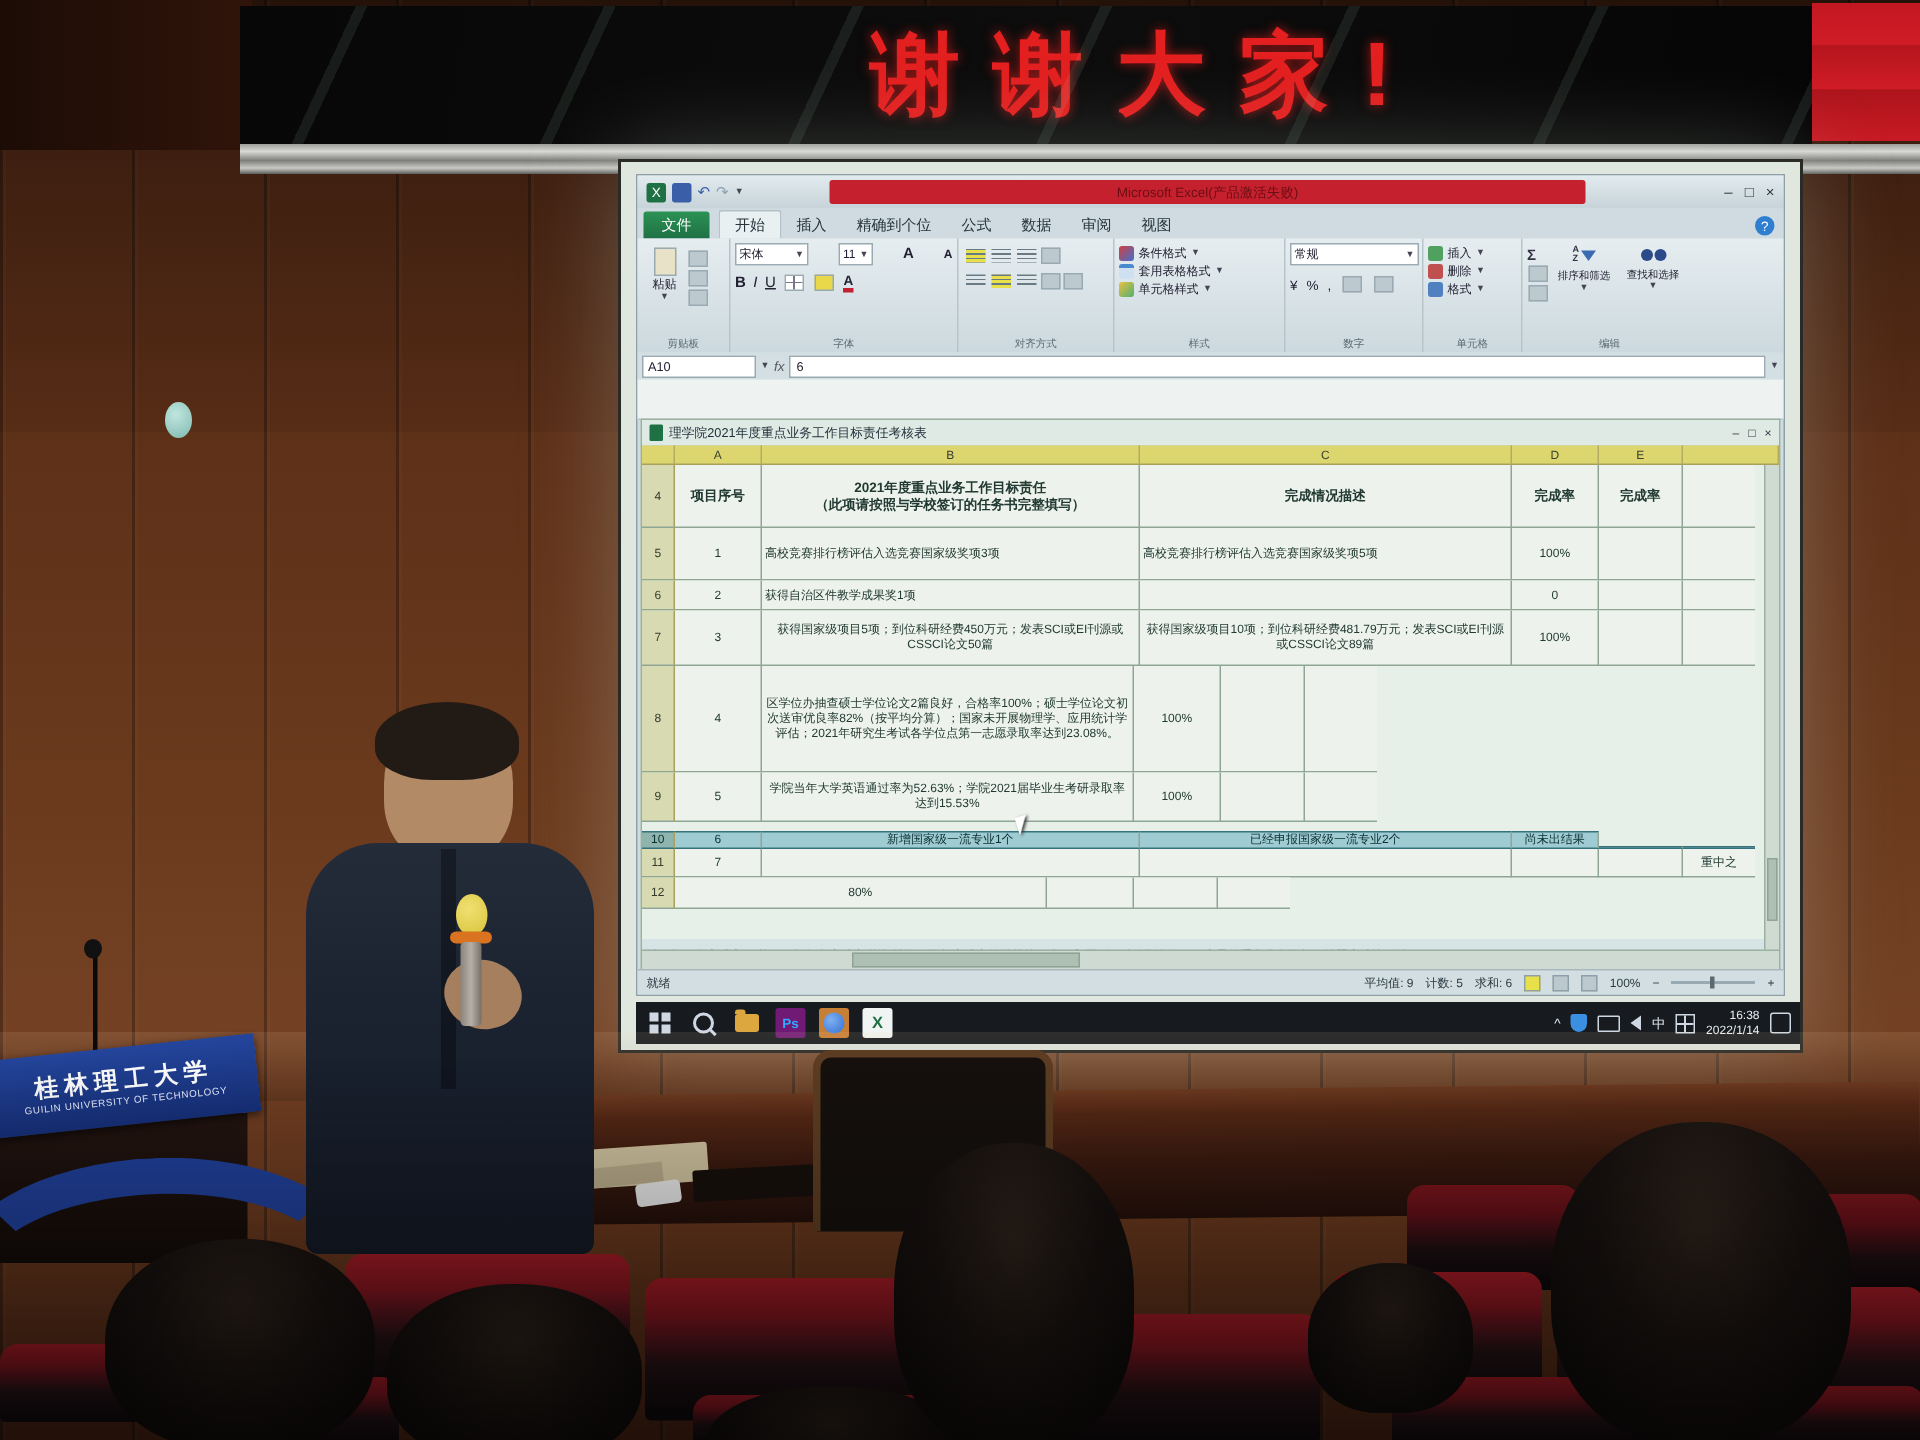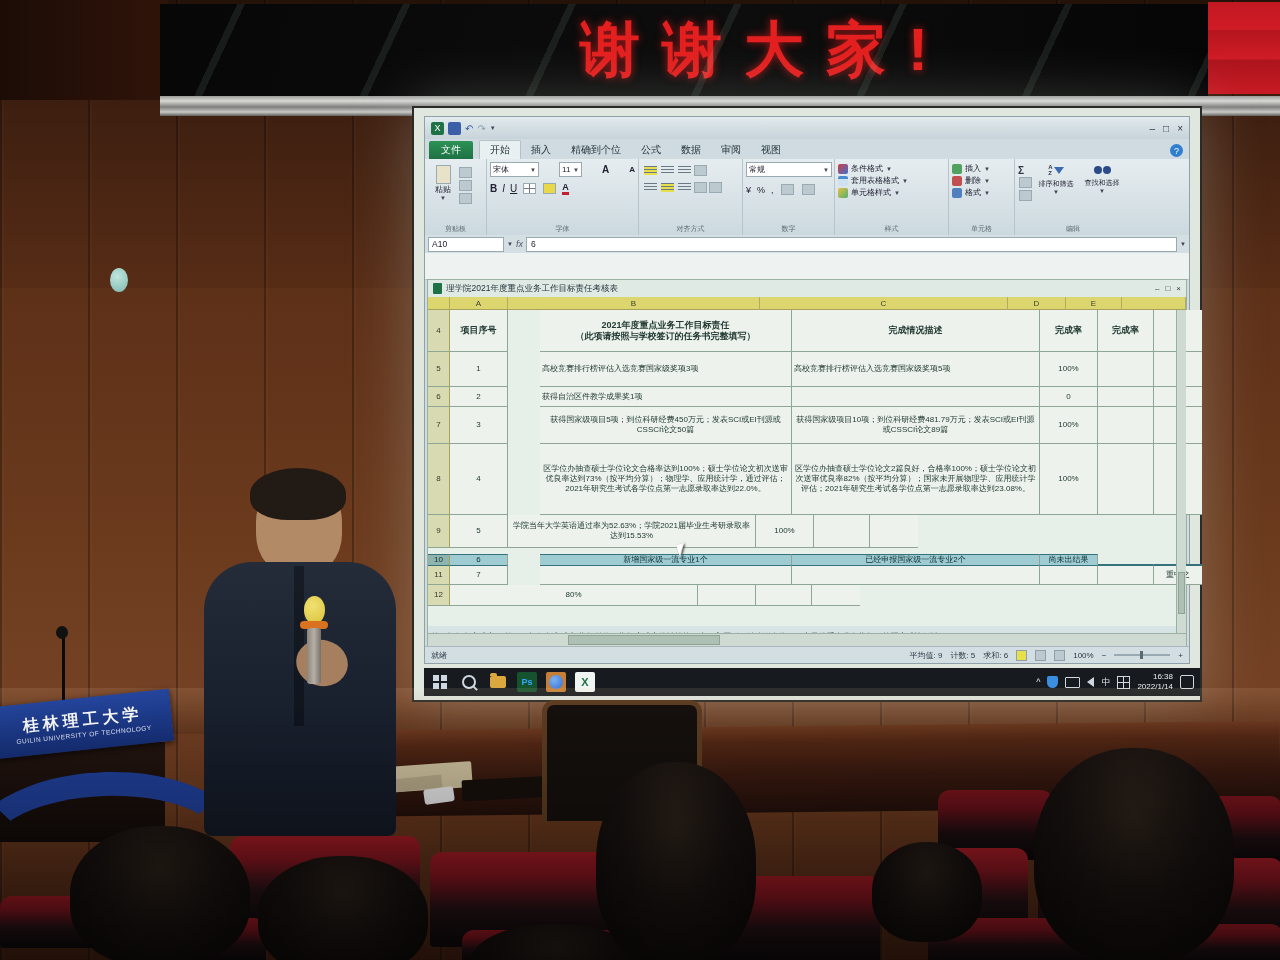--- a/index.html
+++ b/index.html
@@ -46,21 +46,21 @@
   .xl-gap{position:absolute;left:0;top:136px;right:0;height:26px;background:#eef3f2;border-bottom:1px solid #b7c5ca;}
   
   .wb{position:absolute;left:2px;top:162px;right:2px;bottom:16px;background:#e7efe9;border:1px solid #9ab0a0;}
   .wb-title{position:absolute;left:0;top:0;right:0;height:17px;background:#e0eae4;border-bottom:1px solid #aebfb2;display:flex;align-items:center;gap:4px;padding:0 5px;font-size:8.5px;color:#1d2f3a;}
   .wb-cols{position:absolute;left:0;top:17px;right:0;height:13px;display:flex;background:#ddd66e;}
   .wch{border-right:1px solid #b3ac62;border-bottom:1px solid #a8a15c;font-size:8px;color:#3a4030;display:flex;align-items:center;justify-content:center;box-sizing:border-box;}
   .wb-rows{position:absolute;left:0;top:30px;}
   .row{display:flex;}
   .cell{box-sizing:border-box;border-right:1px solid #8fa695;border-bottom:1px solid #8fa695;background:#edf3ec;display:flex;align-items:center;justify-content:center;text-align:center;overflow:hidden;font-size:8px;line-height:1.22;color:#223a33;padding:0 2px;white-space:pre-line;}
   .cnum{width:22px;background:#d8dbb2;color:#333b2a;font-size:8px;border-right:1px solid #a8a15c;}
-  .cA{width:58px;}.cB{width:252px;margin-left:32px;}.cC{width:248px;}.cD{width:58px;}.cE{width:56px;}.cF{width:48px;border-right:none;}
+  .cA{width:58px;}.cB{width:252px;}.cC{width:248px;}.cD{width:58px;}.cE{width:56px;}.cF{width:48px;border-right:none;}
   .hdr{font-weight:bold;font-size:9px;}
   .tl{justify-content:flex-start;text-align:center;}
   .selrow .cell{background:#9fccd3;border-bottom:1px solid #35727c;border-top:1px solid #35727c;color:#0c2f33;}
   .selrow .cnum{background:#8fb3ad;}
   .noterow{position:absolute;left:0;height:20px;background:#d7e4e6;border-bottom:1px solid #8fa695;display:flex;align-items:center;font-size:8px;color:#1a2a30;white-space:nowrap;overflow:hidden;padding-left:3px;}
   .vscroll{position:absolute;top:30px;width:9px;background:#cfdad2;border-left:1px solid #9ab0a0;}
   .hscroll{position:absolute;left:0;right:0;height:12px;background:#cfdad2;border-top:1px solid #9ab0a0;}
   .thumb{background:#aebfb4;border:1px solid #8fa494;}
   .xl-status{position:absolute;left:0;bottom:0;right:0;height:16px;background:#d3dee2;border-top:1px solid #a8b8be;display:flex;align-items:center;font-size:8px;color:#2a3a42;padding:0 6px;gap:8px;}
   .vic{width:9px;height:9px;background:#bcc9cf;border:1px solid #8fa0a8;}
@@ -112,20 +112,23 @@
     <div class="abs xl" style="left:10px;top:8px;width:764px;height:546px;">
 
       <div class="xl-title">
         <div class="qat-ic" style="background:#1e7145;color:#fff;">
             <span>X</span>
           </div>
         <div class="qat-ic" style="background:#3a5fa8;color:#cfe0ff;"></div>
         <div style="font-size:10px;color:#3a5fa8;">↶</div>
         <div style="font-size:10px;color:#8ba0b0;">↷</div>
         <div class="dn">▼</div>
+        <div class="red-strip">
+            <span>Microsoft Excel(产品激活失败)</span>
+          </div>
         <div class="winctl">
           <span>–</span>
           <span>□</span>
           <span>×</span>
         </div>
       </div>
 
       <div class="xl-tabs">
         <div class="ftab">文件</div>
         <div class="tab on">开始</div>
@@ -187,52 +190,52 @@
           <div style="display:flex;align-items:center;margin-top:4px;">
             <div class="lines"></div>
             <div class="lines" style="background-color:#e8e04a;"></div>
             <div class="lines"></div>
             <div class="mi"></div>
             <div class="mi"></div>
           </div>
           <div class="glabel">对齐方式</div>
         </div>
 
+        <div class="rg" style="width:114px;">
+          <div class="sbtn">
+              <div class="sic" style="background:linear-gradient(135deg,#d04040,#4070d0);"></div>
+              <span>条件格式</span>
+              <span class="dn">▼</span>
+            </div>
+          <div class="sbtn">
+              <div class="sic" style="background:linear-gradient(180deg,#4a8ad0 30%,#cfe0f0 30%);"></div>
+              <span>套用表格格式</span>
+              <span class="dn">▼</span>
+            </div>
+          <div class="sbtn">
+              <div class="sic" style="background:linear-gradient(135deg,#e8c040,#50b070);"></div>
+              <span>单元格样式</span>
+              <span class="dn">▼</span>
+            </div>
+          <div class="glabel">样式</div>
+        </div>
+
         <div class="rg" style="width:92px;">
           <div class="sel" style="width:80px;height:13px;">
               <span>常规</span>
               <span class="dn">▼</span>
             </div>
           <div style="display:flex;gap:6px;align-items:center;margin-top:6px;font-size:9px;">
             <span>¥</span>
             <span>%</span>
             <span>,</span>
             <div class="mi"></div>
             <div class="mi"></div>
           </div>
           <div class="glabel">数字</div>
-        </div>
-
-        <div class="rg" style="width:114px;">
-          <div class="sbtn">
-              <div class="sic" style="background:linear-gradient(135deg,#d04040,#4070d0);"></div>
-              <span>条件格式</span>
-              <span class="dn">▼</span>
-            </div>
-          <div class="sbtn">
-              <div class="sic" style="background:linear-gradient(180deg,#4a8ad0 30%,#cfe0f0 30%);"></div>
-              <span>套用表格格式</span>
-              <span class="dn">▼</span>
-            </div>
-          <div class="sbtn">
-              <div class="sic" style="background:linear-gradient(135deg,#e8c040,#50b070);"></div>
-              <span>单元格样式</span>
-              <span class="dn">▼</span>
-            </div>
-          <div class="glabel">样式</div>
         </div>
 
         <div class="rg" style="width:66px;">
           <div class="sbtn">
               <div class="sic" style="background:#50a060;"></div>
               <span>插入</span>
               <span class="dn">▼</span>
             </div>
           <div class="sbtn">
               <div class="sic" style="background:#c05050;"></div>
@@ -337,21 +340,20 @@
             <div class="cell cA">3</div>
             <div class="cell cB tl">获得国家级项目5项；到位科研经费450万元；发表SCI或EI刊源或CSSCI论文50篇</div>
             <div class="cell cC">获得国家级项目10项；到位科研经费481.79万元；发表SCI或EI刊源或CSSCI论文89篇</div>
             <div class="cell cD">100%</div>
             <div class="cell cE"></div>
             <div class="cell cF"></div>
           </div>
           <div class="row" style="height:71px;">
             <div class="cell cnum">8</div>
             <div class="cell cA">4</div>
-            <div class="cell cB tl">区学位办抽查硕士学位论文合格率达到100%；硕士学位论文初次送审优良率达到73%（按平均分算）；物理学、应用统计学，通过评估；2021年研究生考试各学位点第一志愿录取率达到22.0%。</div>
             <div class="cell cC">区学位办抽查硕士学位论文2篇良好，合格率100%；硕士学位论文初次送审优良率82%（按平均分算）；国家未开展物理学、应用统计学评估；2021年研究生考试各学位点第一志愿录取率达到23.08%。</div>
             <div class="cell cD">100%</div>
             <div class="cell cE"></div>
             <div class="cell cF"></div>
           </div>
           <div class="row" style="height:33px;">
             <div class="cell cnum">9</div>
             <div class="cell cA">5</div>
             <div class="cell cC">学院当年大学英语通过率为52.63%；学院2021届毕业生考研录取率达到15.53%</div>
             <div class="cell cD">100%</div>
@@ -421,21 +423,21 @@
             <div></div>
             <div></div>
           </div>
         </div>
       <div class="tic">
           <div class="circle"></div>
         </div>
       <div class="tic">
           <div class="folder"></div>
         </div>
-      <div class="tic" style="background:#14532d;border-radius:2px;color:#31a8ff;font-weight:bold;font-size:9px;">
+      <div class="tic" style="background:#701a75;border-radius:2px;color:#31a8ff;font-weight:bold;font-size:9px;">
           <span>Ps</span>
         </div>
       <div class="tic" style="background:#c77f36;border-radius:2px;">
           <div style="width:14px;height:14px;border-radius:50%;background:radial-gradient(circle at 35% 35%,#7fb0f0,#2f6fd6);"></div>
         </div>
       <div class="tic" style="background:#f0f4f2;border-radius:2px;color:#1e7145;font-weight:bold;font-size:11px;">
           <span>X</span>
         </div>
       <div class="tray">
         <span style="font-size:9px;">^</span>

